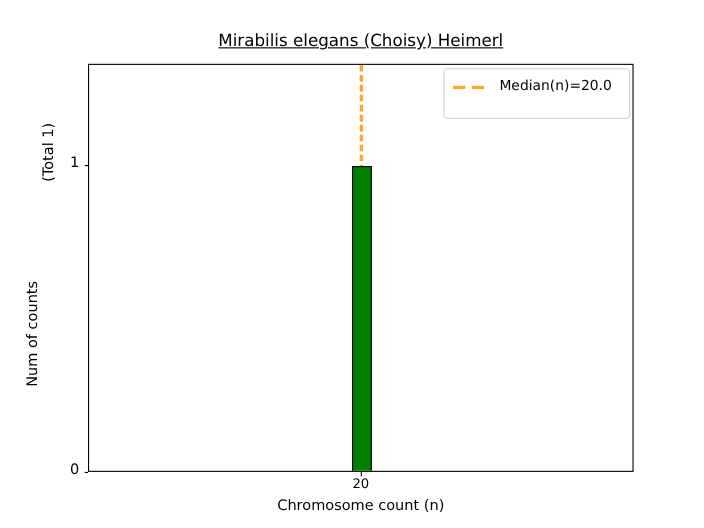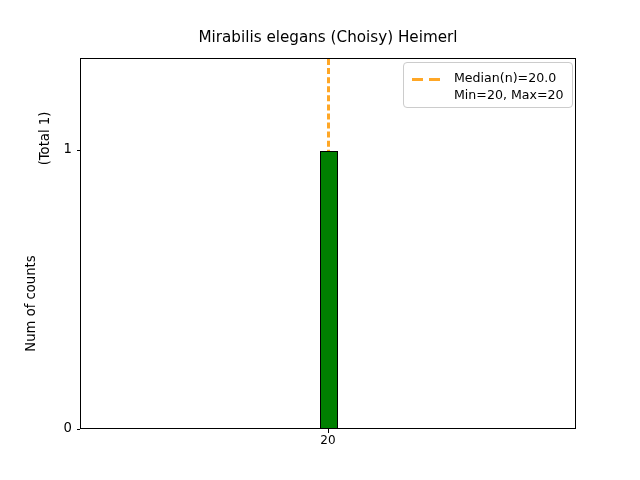--- a/index.html
+++ b/index.html
@@ -26,20 +26,21 @@
   #chart-title {
     position: absolute;
     left: 80px;
     top: 28px;
     width: 496px;
     text-align: center;
     font-size: 15.2px;
     color: #000000;
     white-space: nowrap;
     letter-spacing: 0px;
+    text-decoration: underline;
   }
 
   
   #plot-area {
     position: absolute;
     left: 80px;
     top: 58px;
     width: 496px;
     height: 371px;
     box-sizing: border-box;
@@ -191,27 +192,27 @@
   <div class="y-tick-label" id="ytick-label-1" style="left: 52px; width: 20px; text-align: right; top: 141.053px;">1</div>
 
   <div id="plot-area">
     <div id="median-line" style="left: 246.4px; border-left-color: rgb(255, 167, 38);"></div>
     <div id="bar-20" style="left: 238.998px; width: 18.0048px; top: 92.0526px; height: 278.947px; background: rgb(0, 128, 0); border-color: rgb(0, 0, 0);"></div>
   </div>
 
   <div class="x-tick-mark" id="xtick-mark-0" style="left: 327.5px;"></div>
   <div class="x-tick-label" id="xtick-label-0" style="left: 328px;">20</div>
 
+  <div id="xlabel">Chromosome count (n)</div>
 
   <div id="legend-box">
     <div id="legend-entries">
       <div id="legend-swatch">
         <span class="dash d1"></span>
         <span class="dash d2"></span>
       </div>
       <div id="legend-text">
         <span>Median(n)=20.0</span>
-        <span>Min=20, Max=20</span>
       </div>
     </div>
   </div>
 
 </div>
 
 </body></html>

